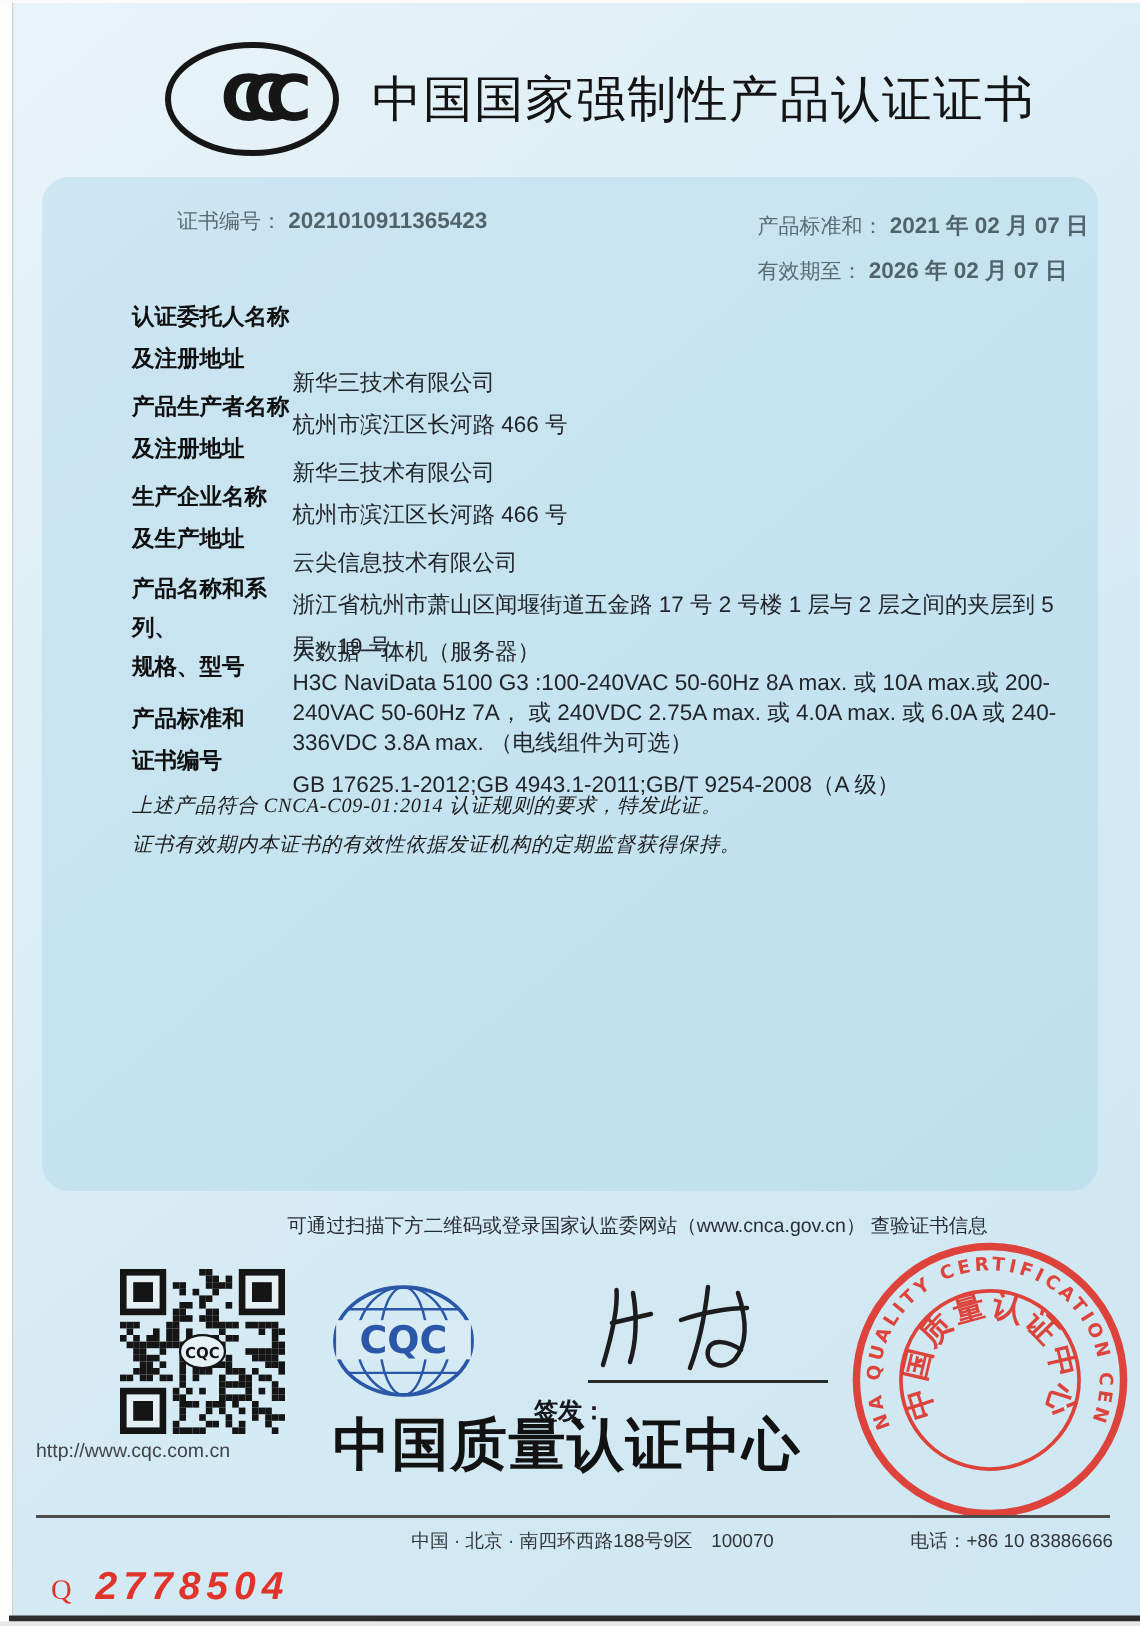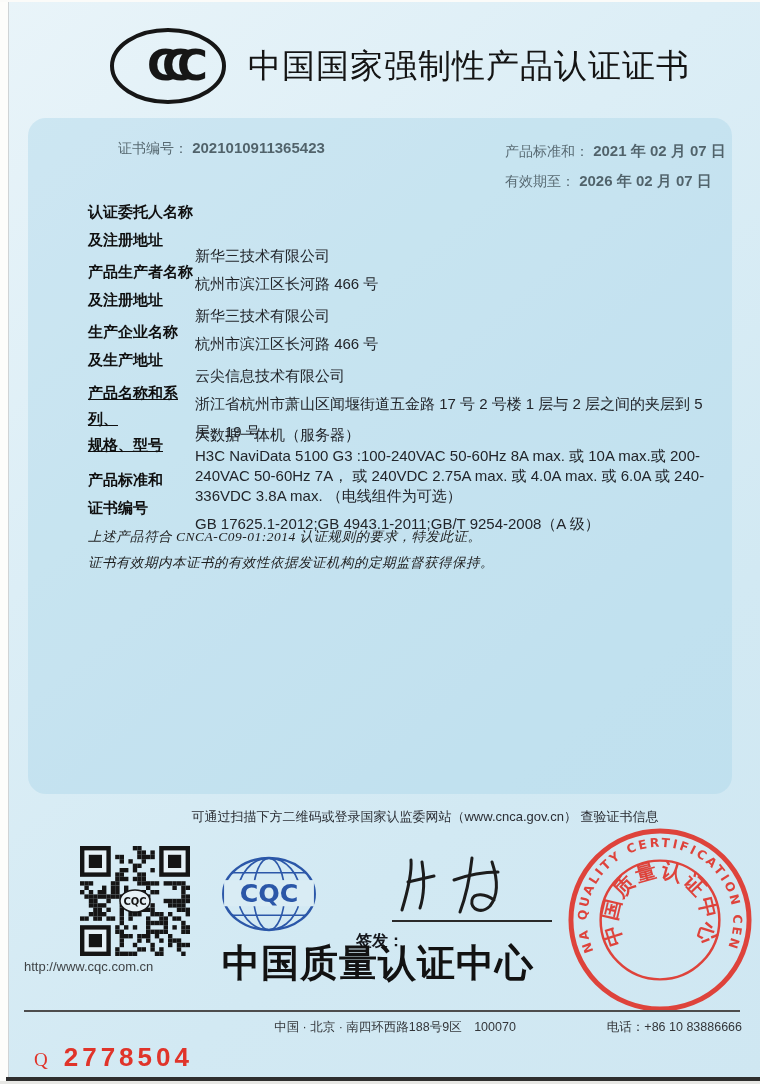--- a/index.html
+++ b/index.html
@@ -28,21 +28,21 @@
   .meta-val{font-weight:600;color:#161616;}
 
   .panel{
     position:absolute;left:28px;top:118px;width:704px;height:676px;
     border-radius:18px;background:rgba(168,212,232,0.40);
   }
 
   .fg{position:absolute;left:88px;display:flex;font-size:15px;}
   .fg-labels{width:107px;flex-shrink:0;font-weight:bold;color:#101010;line-height:28px;}
   .fg-values{width:527px;color:#22252a;line-height:28px;margin-top:44px;}
-  .fg.tight .fg-labels{line-height:26px;text-decoration:underline;}
+  .fg.tight .fg-labels{line-height:26px;}
   .fg.tight .fg-values{line-height:20px;}
   .fg.tight .fg-values .v1{line-height:21px;margin-bottom:1px;}
 
   .notes{position:absolute;left:88px;top:524px;font-family:"Liberation Serif","DejaVu Serif",serif;
     font-style:italic;font-size:13.5px;color:#1d1d1d;line-height:26px;letter-spacing:.5px;}
 
   .qr-note{position:absolute;left:90px;top:808px;width:670px;text-align:center;font-size:13px;color:#2a2d33;}
 
   .qr-box{position:absolute;left:80px;top:846px;width:110px;height:110px;}
   .cqc-logo{position:absolute;left:220px;top:854px;width:98px;height:80px;}
@@ -54,21 +54,21 @@
 
   .seal{position:absolute;left:566px;top:826px;width:188px;height:188px;opacity:.93;}
 
   .bottombar-line{position:absolute;left:24px;top:1010px;width:716px;border-top:2px solid #4d4d4d;}
   .bb-web{position:absolute;left:24px;top:959px;font-size:13px;color:#3f4346;}
   .bb-addr{position:absolute;left:0;top:1019px;width:790px;text-align:center;font-size:12.5px;color:#33363a;}
   .bb-phone{position:absolute;right:18px;top:1019px;font-size:12.5px;color:#33363a;}
 
   .serial{position:absolute;left:34px;top:1042px;display:flex;align-items:baseline;color:#e0342a;}
   .serial .q{font-family:"Liberation Serif","DejaVu Serif",serif;font-size:19px;margin-right:16px;}
-  .serial .num{font-size:26px;font-weight:bold;letter-spacing:4px;}
+  .serial .num{font-size:26px;font-weight:bold;letter-spacing:4px;font-style:italic;}
 </style>
 </head>
 <body>
 
 <div class="page">
 
   <div class="hdr-logo">
     <svg width="124" height="80" viewBox="0 0 124 80">
       <ellipse cx="62" cy="40" rx="56" ry="36" fill="none" stroke="#161616" stroke-width="4"></ellipse>
       <text x="41" y="54" font-size="42" font-weight="bold" fill="#161616" font-family="'DejaVu Sans',sans-serif">C</text>

